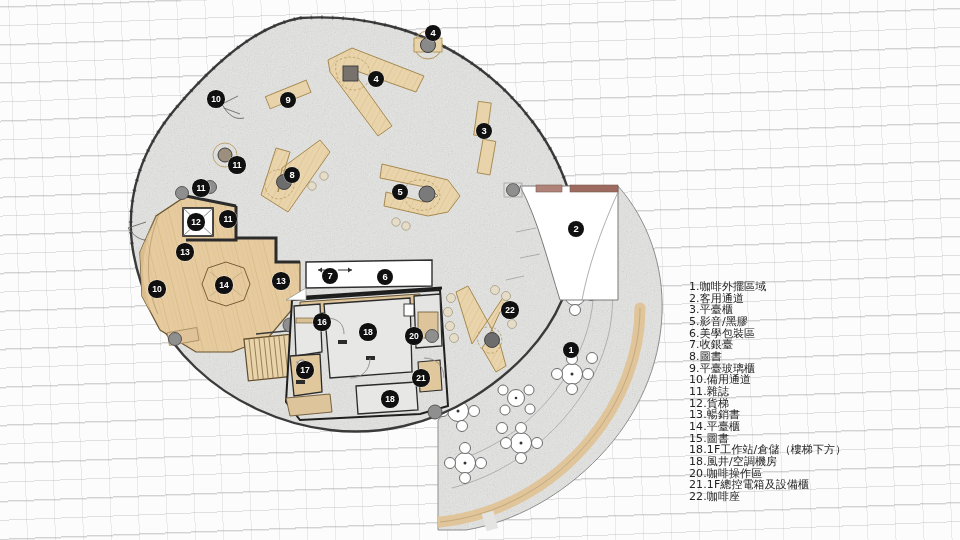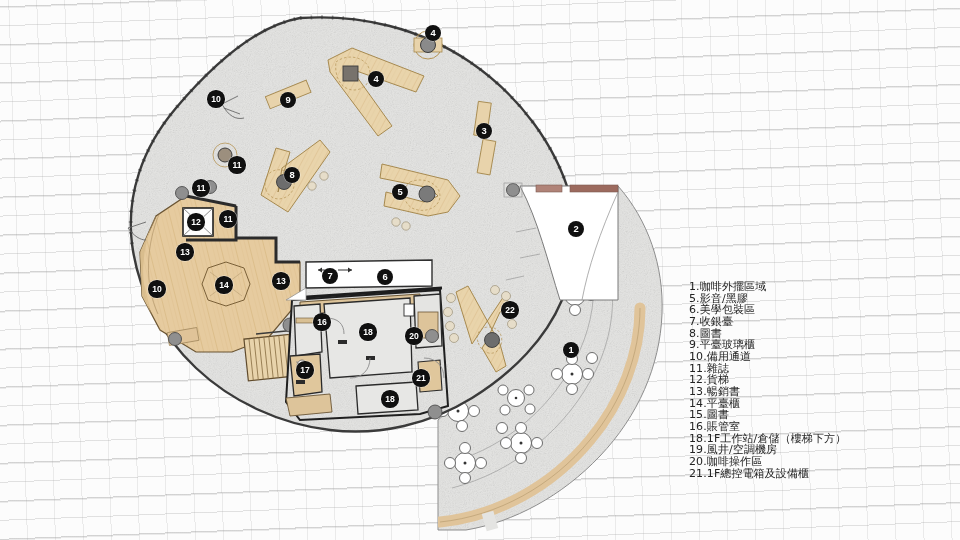--- a/index.html
+++ b/index.html
@@ -452,32 +452,34 @@
         <span>21</span>
       </div>
       <div style="position: absolute; left: 501.4px; top: 301.4px; width: 17.2px; height: 17.2px; border-radius: 50%; background: rgb(16, 16, 16); color: rgb(255, 255, 255); display: flex; align-items: center; justify-content: center; font-family: &quot;Liberation Sans&quot;, sans-serif; font-weight: 700; font-size: 8.6px; line-height: 1; box-shadow: rgba(255, 255, 255, 0.55) 0px 0px 0px 0.6px;">
         <span>22</span>
       </div>
     </div>
 
   <div class="legend">
     <div id="legend-list">
         <div class="legend-item">1.咖啡外擺區域</div>
+        <div class="legend-item">2.客用通道</div>
+        <div class="legend-item">3.平臺櫃</div>
         <div class="legend-item">5.影音/黑膠</div>
         <div class="legend-item">6.美學包裝區</div>
         <div class="legend-item">7.收銀臺</div>
         <div class="legend-item">8.圖書</div>
         <div class="legend-item">9.平臺玻璃櫃</div>
         <div class="legend-item">10.備用通道</div>
         <div class="legend-item">11.雜誌</div>
         <div class="legend-item">12.貨梯</div>
         <div class="legend-item">13.暢銷書</div>
         <div class="legend-item">14.平臺櫃</div>
         <div class="legend-item">15.圖書</div>
-        <div class="legend-item">16.賬管室</div>
         <div class="legend-item">18.1F工作站/倉儲（樓梯下方）</div>
-        <div class="legend-item">19.風井/空調機房</div>
+        <div class="legend-item">18.風井/空調機房</div>
         <div class="legend-item">20.咖啡操作區</div>
         <div class="legend-item">21.1F總控電箱及設備櫃</div>
+        <div class="legend-item">22.咖啡座</div>
       </div>
   </div>
 
 </div>
 
 </body></html>

